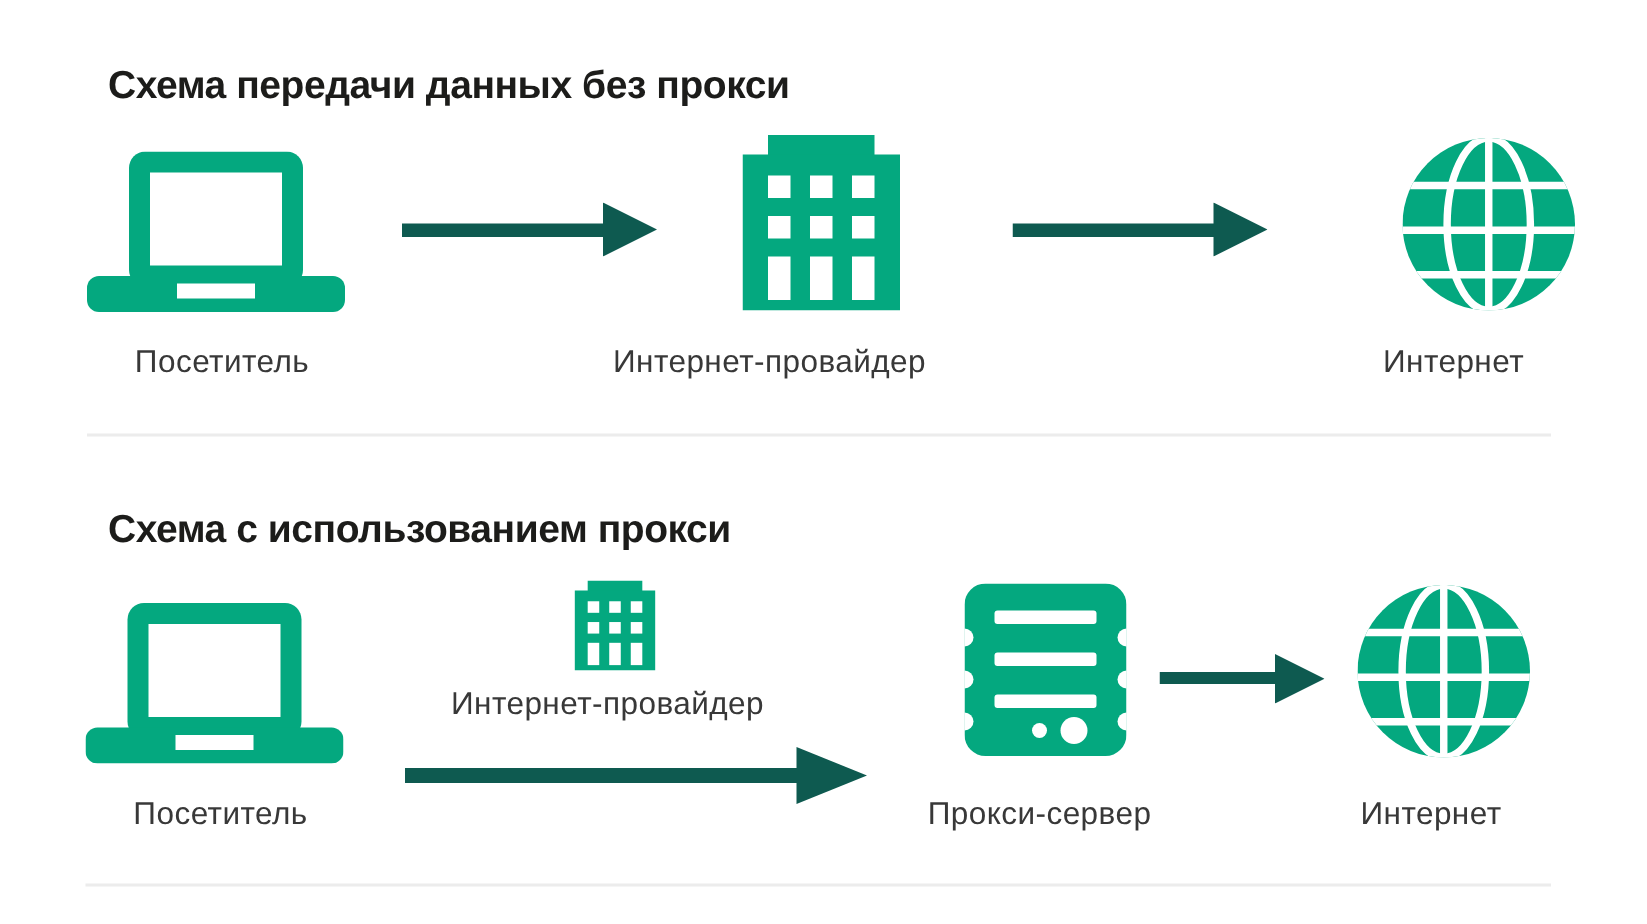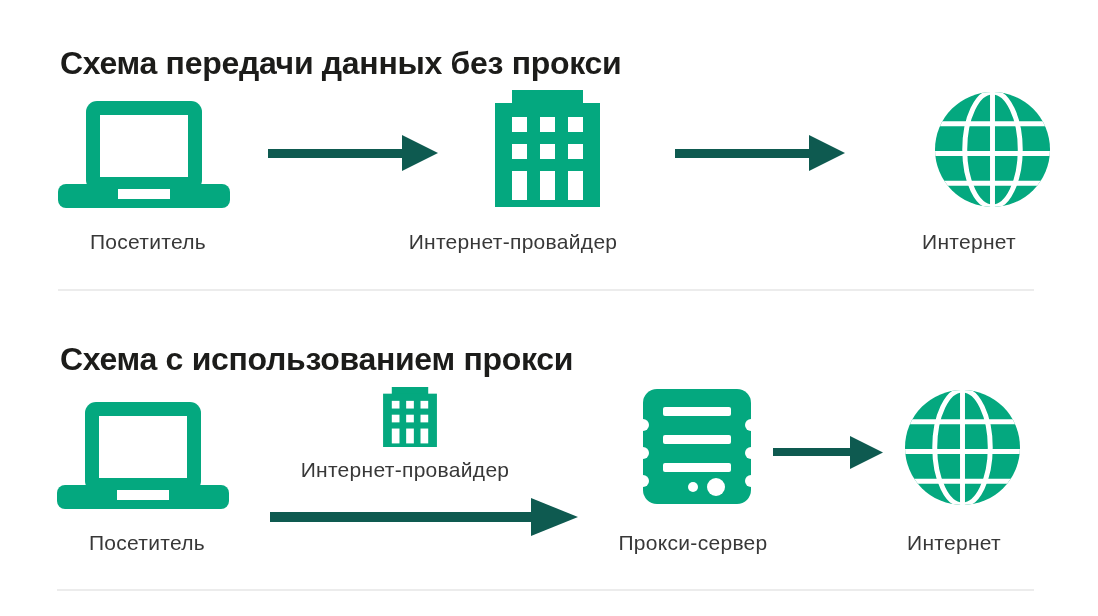--- a/index.html
+++ b/index.html
@@ -2,22 +2,22 @@
 <html><head>
 <meta charset="utf-8">
 <style>
   html,body{margin:0;padding:0;}
   body{
     width:1098px;height:616px;position:relative;background:#ffffff;
     font-family:"Liberation Sans","DejaVu Sans",sans-serif;overflow:hidden;
   }
   .abs{position:absolute;}
   .title{
-    position:absolute;left:60px;
-    font-size:32px;font-weight:800;letter-spacing:-0.3px;
+    position:absolute;left:72px;
+    font-size:26px;font-weight:800;letter-spacing:-0.3px;
     color:var(--title-color,#1c1c1a);white-space:nowrap;
   }
   .label{
     position:absolute;transform:translateX(-50%);
     font-size:21px;font-weight:400;letter-spacing:0.3px;
     color:var(--label-color,#383838);white-space:nowrap;
   }
   .divider{
     position:absolute;height:2px;background:var(--divider-color,#ececec);
   }

